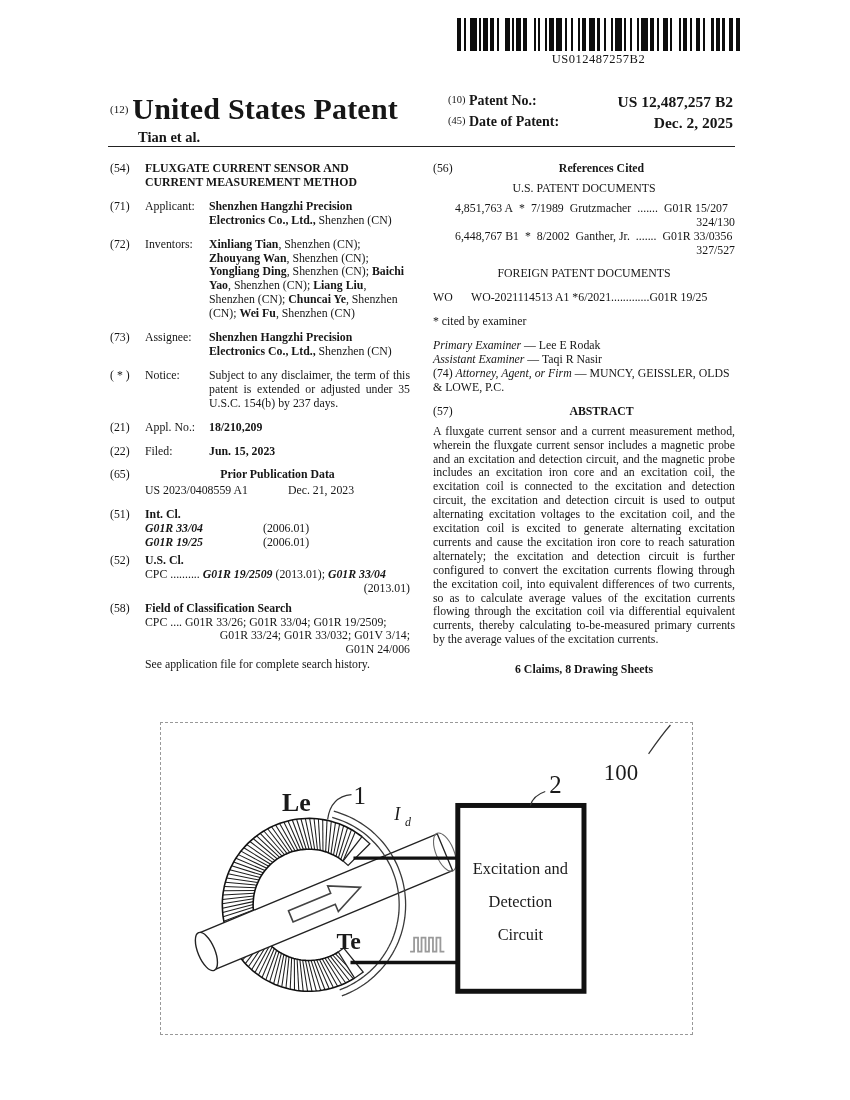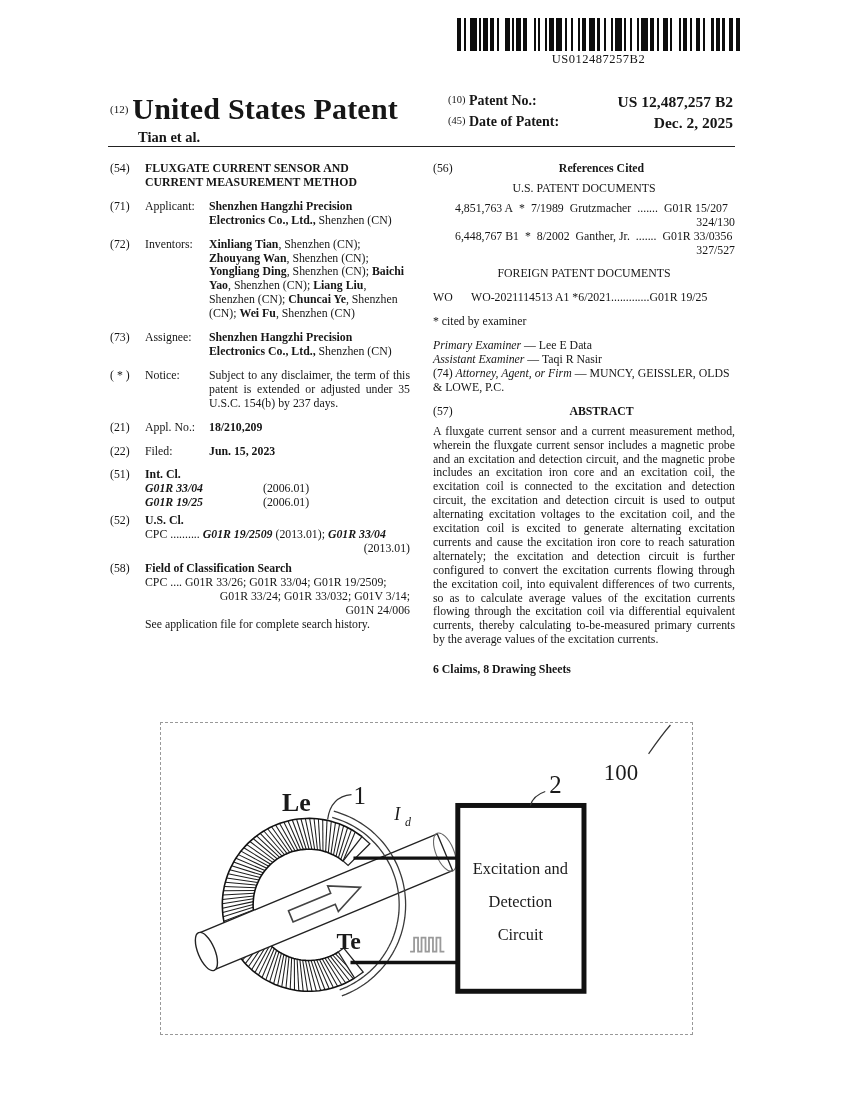--- a/index.html
+++ b/index.html
@@ -40,21 +40,21 @@
   .just { text-align:justify; }
   .sec-head { font-weight:bold; }
   .icl-row { display:flex; }
   .icl-row .icls { width:118px; font-weight:bold; font-style:italic; }
   .pubrow { display:flex; gap:40px; margin-top:2px; }
   .prow { display:flex; gap:6px; padding-left:22px; white-space:nowrap; }
   .prow2 { text-align:right; }
   .frow { display:flex; gap:0; white-space:nowrap; }
   .frow .ctry { width:38px; flex:none; }
   .abs-head { display:flex; margin-bottom:6px; }
-  .claims { font-weight:bold; text-align:left; margin-top:16px; } .mb6{margin-bottom:6px;} .mb10{margin-bottom:10px;}
+  .claims { font-weight:bold; text-align:center; margin-top:16px; } .mb6{margin-bottom:6px;} .mb10{margin-bottom:10px;}
   
   .figure { position:absolute; left:160px; top:722px; width:533px; height:313px;
             border:1.8px dashed #999; }
   .figure svg { display:block; width:100%; height:100%; }
   svg text { font-family:"Liberation Serif","DejaVu Serif",serif; fill:#1a1a1a; }
   .fig-bold { font-weight:bold; }
 </style>
 </head>
 <body>
 
@@ -213,20 +213,30 @@
       <span class="lblcol">Appl. No.:</span>
       <span class="bb">18/210,209</span>
     </div>
 
     <div class="entry">
       <span class="gut">(22)</span>
       <span class="lblcol">Filed:</span>
       <span class="bb">Jun. 15, 2023</span>
     </div>
 
+    <div class="entry" style="display:block">
+      <div style="display:flex">
+        <span class="gut">(65)</span>
+        <span class="sec-head" style="flex:1;text-align:center">Prior Publication Data</span>
+      </div>
+      <div class="pubrow" style="padding-left:35px">
+        <span>US 2023/0408559 A1</span>
+        <span>Dec. 21, 2023</span>
+      </div>
+    </div>
 
     <div class="entry" style="display:block;margin-bottom:4px">
       <div style="display:flex">
         <span class="gut">(51)</span>
         <span class="sec-head">Int. Cl.</span>
       </div>
       <div class="icl-row" style="padding-left:35px">
         <span class="icls">G01R 33/04</span>
         <span>(2006.01)</span>
       </div>
@@ -298,21 +308,21 @@
     <div class="frow mb10">
       <span class="ctry">WO</span>
       <span>WO-2021114513 A1 *</span>
       <span>6/2021</span>
       <span>.............</span>
       <span>G01R 19/25</span>
     </div>
 
     <div class="mb10">* cited by examiner</div>
 
-    <div><span class="it">Primary Examiner</span><span> — Lee E Data</span></div>
+    <div><span class="it">Primary Examiner</span><span> — Lee E Rodak</span></div>
     <div><span class="it">Assistant Examiner</span><span> — Taqi R Nasir</span></div>
     <div class="mb10"><span>(74)</span> <span class="it">Attorney, Agent, or Firm</span><span> — MUNCY, GEISSLER, OLDS &amp; LOWE, P.C.</span></div>
 
     <div class="abs-head" style="margin-top:2px">
       <span class="gut">(57)</span>
       <span class="sec-head" style="flex:1;text-align:center">ABSTRACT</span>
     </div>
     <div class="just">A fluxgate current sensor and a current measurement method, wherein the fluxgate current sensor includes a magnetic probe and an excitation and detection circuit, and the magnetic probe includes an excitation iron core and an excitation coil, the excitation coil is connected to the excitation and detection circuit, the excitation and detection circuit is used to output alternating excitation voltages to the excitation coil, and the excitation coil is excited to generate alternating excitation currents and cause the excitation iron core to reach saturation alternately; the excitation and detection circuit is further configured to convert the excitation currents flowing through the excitation coil, into equivalent differences of two currents, so as to calculate average values of the excitation currents flowing through the excitation coil via differential equivalent currents, thereby calculating to-be-measured primary currents by the average values of the excitation currents.</div>
 
     <div class="claims">6 Claims, 8 Drawing Sheets</div>

